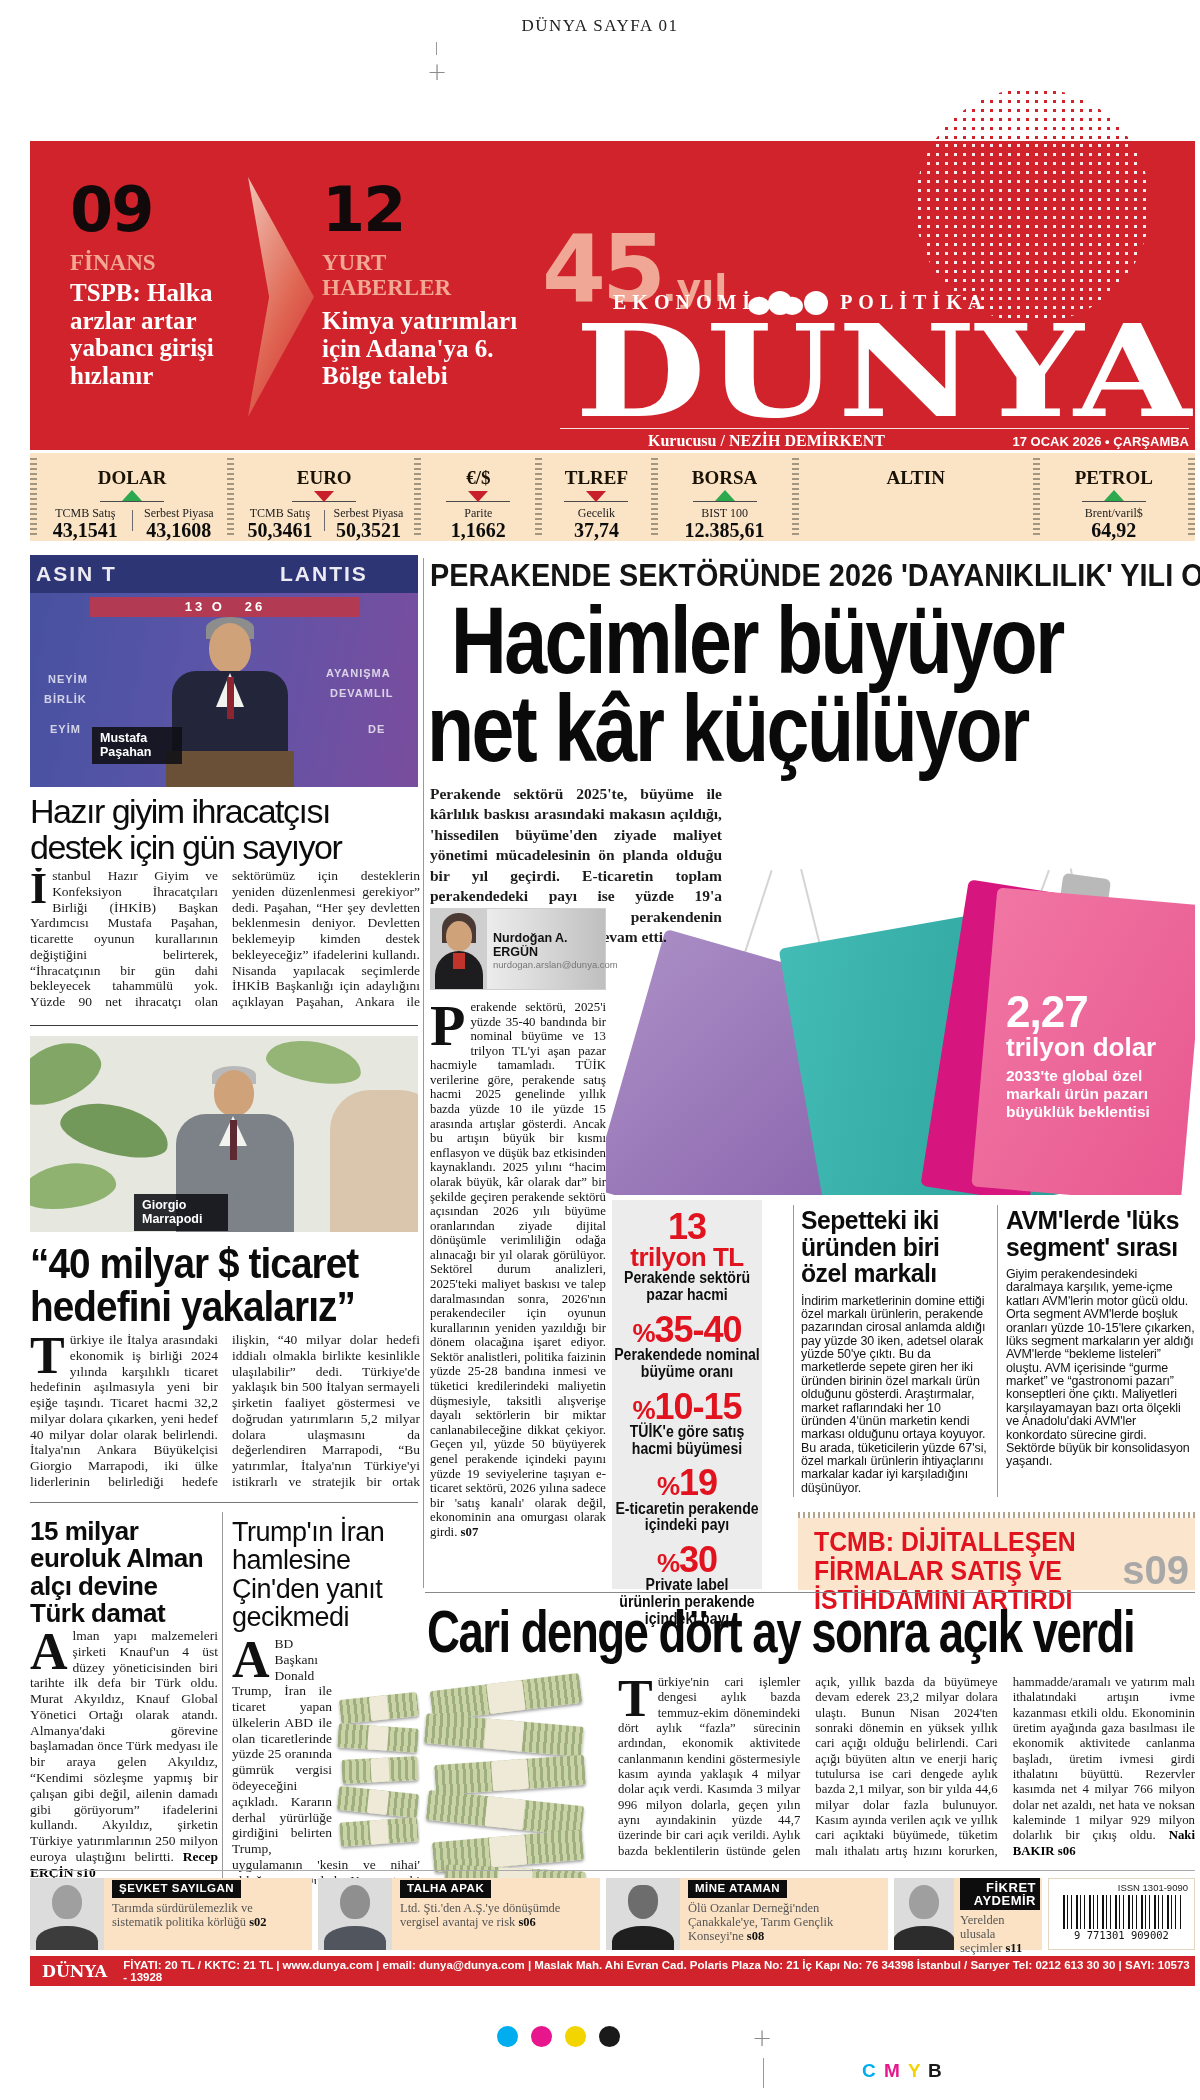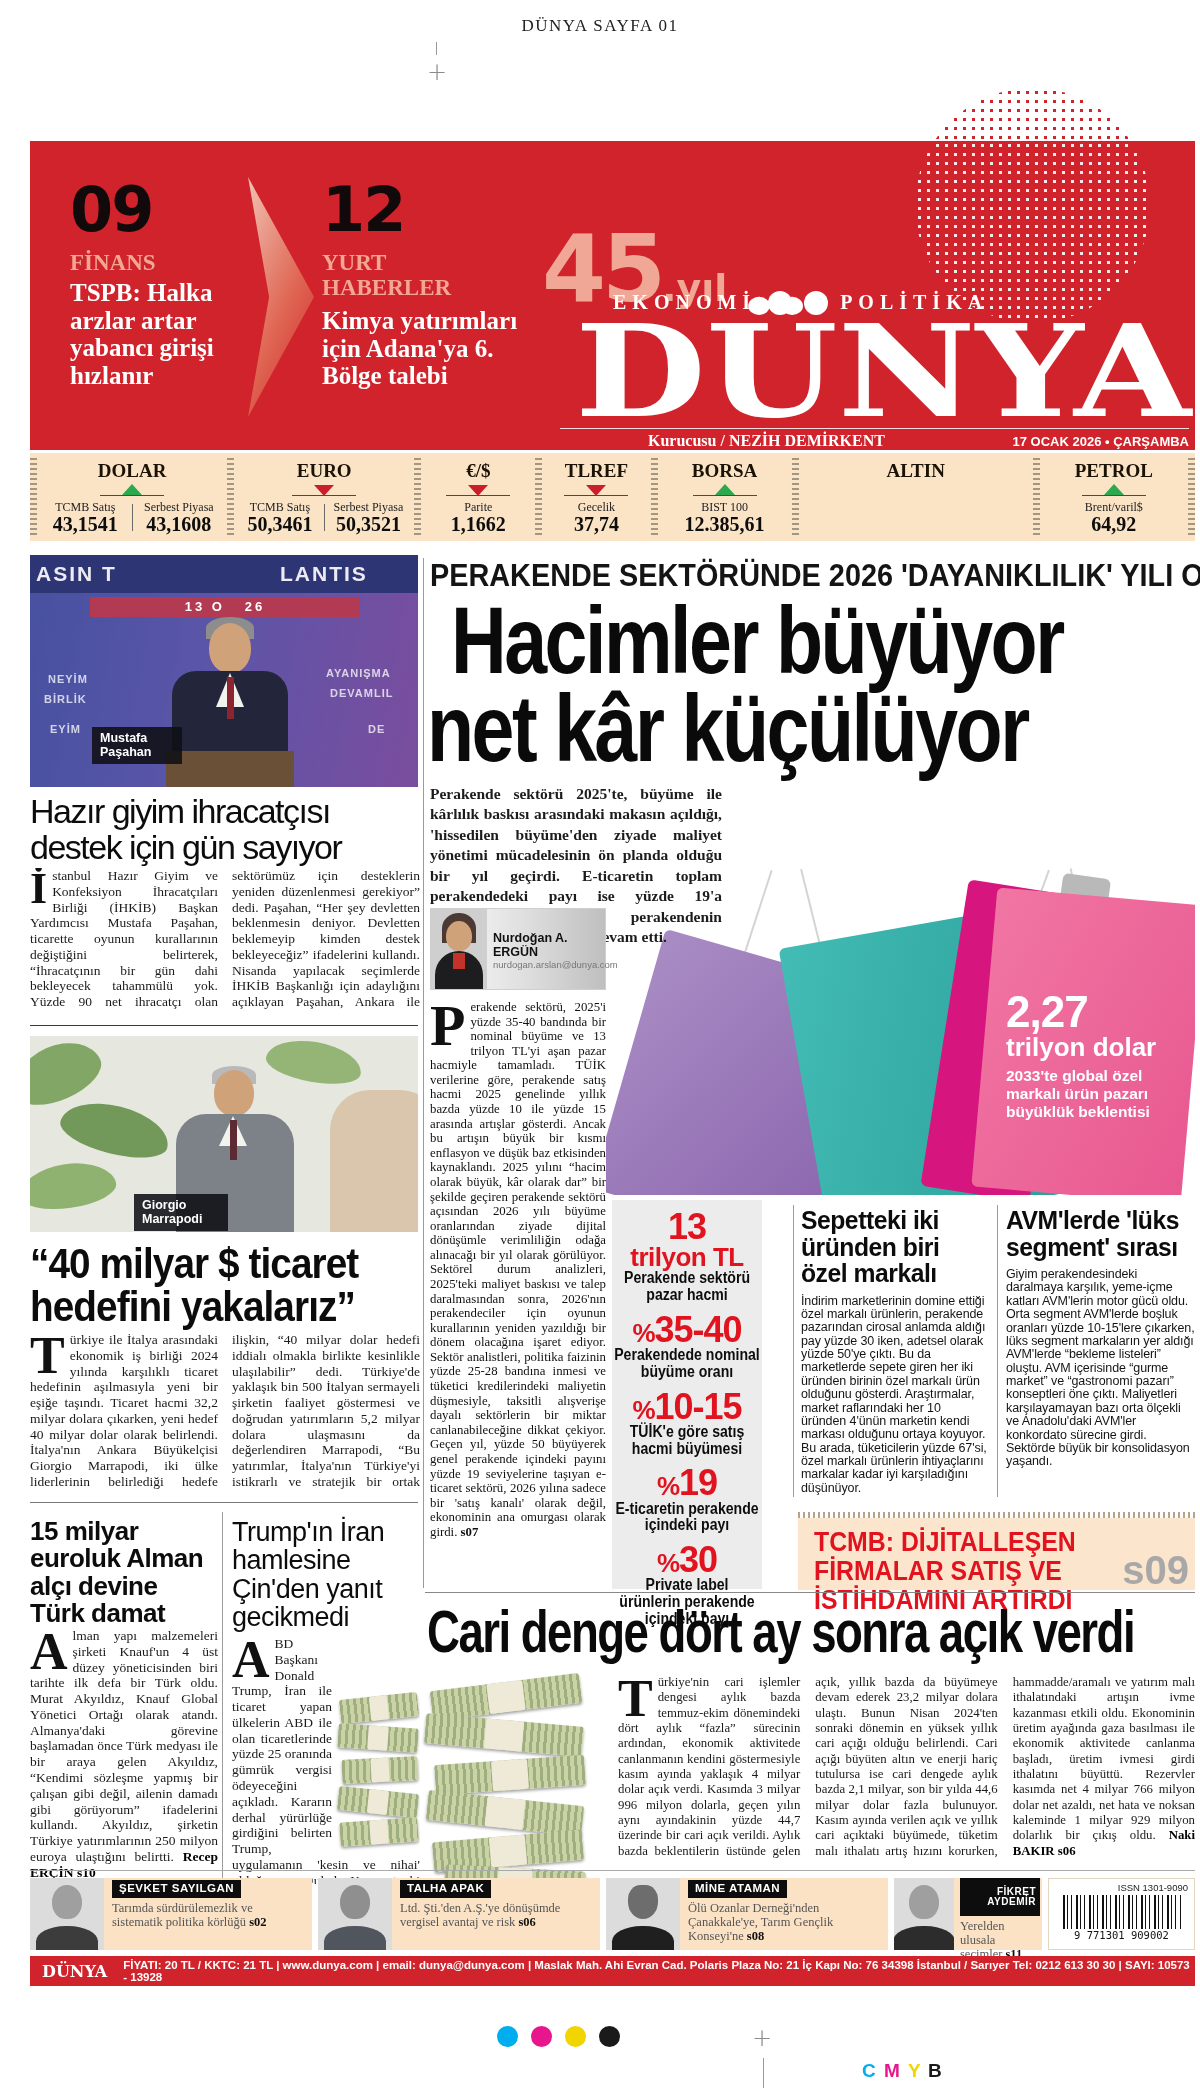--- a/index.html
+++ b/index.html
@@ -32,21 +32,21 @@
   #logo{font:700 128px/0.92 "DejaVu Serif",serif;color:#fff;letter-spacing:0px;}
   #founderbar{position:absolute;left:530px;right:6px;top:287px;border-top:1px solid rgba(255,255,255,.85);
               display:flex;justify-content:space-between;align-items:center;padding-top:3px;}
   #founder{font:700 16px "Liberation Serif",serif;color:#fff;padding-left:88px;}
   #mdate{font:700 13px "Liberation Sans",sans-serif;color:#fff;}
   
   #markets{position:absolute;left:30px;top:453px;width:1165px;height:88px;background:#fbe4c6;
            display:flex;justify-content:space-between;align-items:stretch;}
   .mk-sep{width:7px;margin:5px 0;background:repeating-linear-gradient(180deg,#a39681 0 2px,transparent 2px 5px);}
   .mk-sec{display:flex;flex-direction:column;}
-  .mk-title{font:700 19px/1 "Liberation Serif",serif;text-align:center;margin-top:8px;color:#1a1205;}
+  .mk-title{font:700 19px/1 "Liberation Serif",serif;text-align:center;margin-top:15px;color:#1a1205;}
   .mk-arrowline{position:relative;height:15px;margin-top:3px;}
   .mk-arrowline .base{position:absolute;left:50%;transform:translateX(-50%);bottom:2px;width:64px;border-bottom:1px solid #4a4a4a;}
   .tri{position:absolute;left:50%;transform:translateX(-50%);bottom:3px;width:0;height:0;border-left:10px solid transparent;border-right:10px solid transparent;}
   .tri.up{border-bottom:11px solid #2ca84e;}
   .tri.down{border-top:11px solid #c81f2a;bottom:2px;}
   .mk-vals{display:flex;flex:1;justify-content:center;}
   .mk-group{flex:1;text-align:center;padding-top:3px;}
   .mk-gdiv{width:1px;background:#6b6b6b;margin:6px 0 10px;}
   .mk-label{font:400 12px/1 "Liberation Serif",serif;color:#222;}
   .mk-value{font:700 20px/1.1 "Liberation Serif",serif;color:#0d0d0d;}
@@ -510,21 +510,21 @@
         <div class="colteaser"><span>Ölü Ozanlar Derneği'nden Çanakkale'ye, Tarım Gençlik Konseyi'ne</span> <b>s08</b></div>
       </div>
     </div>
 
     <div class="colbox" style="left:864px;width:148px;">
       <div class="bust" style="width:60px;">
           <div class="bh"></div>
           <div class="bs" style="background:#2c2c2c;"></div>
         </div>
       <div style="position:absolute;left:66px;top:0;width:80px;">
-        <span class="coltag" style="font-size:10px;padding:9px 4px;">FİKRET AYDEMİR</span>
+        <span class="coltag" style="font-size:13px;padding:3px 4px;">FİKRET AYDEMİR</span>
         <div class="colteaser"><span>Yerelden ulusala seçimler</span> <b>s11</b></div>
       </div>
     </div>
 
     <div id="bcbox">
       <div class="issn">ISSN 1301-9090</div>
       <div class="bars"></div>
       <div class="num">9 771301 909002</div>
     </div>
   </div>

